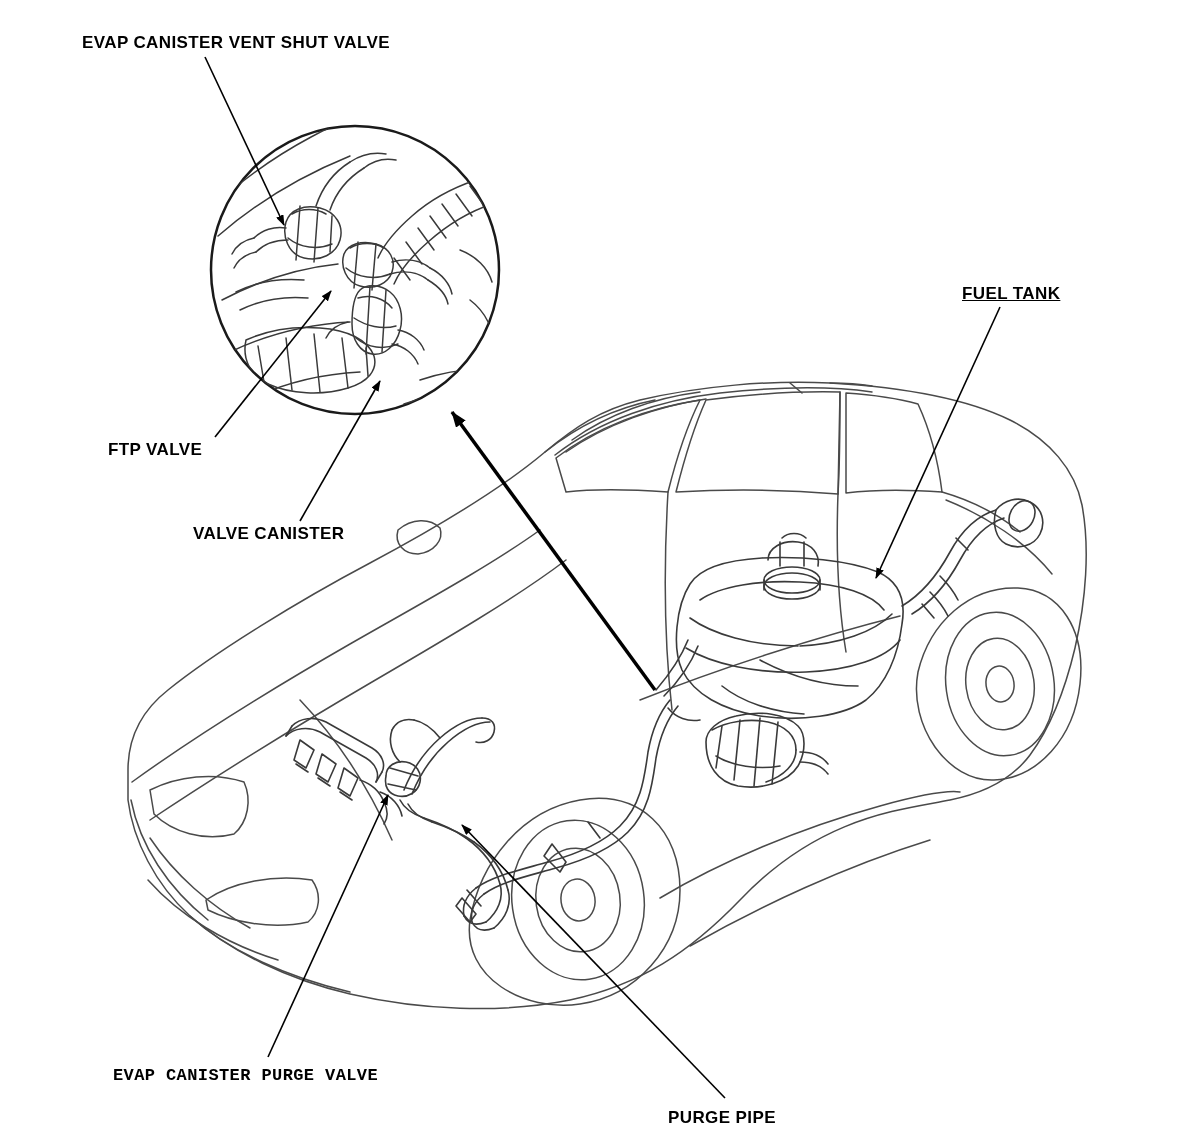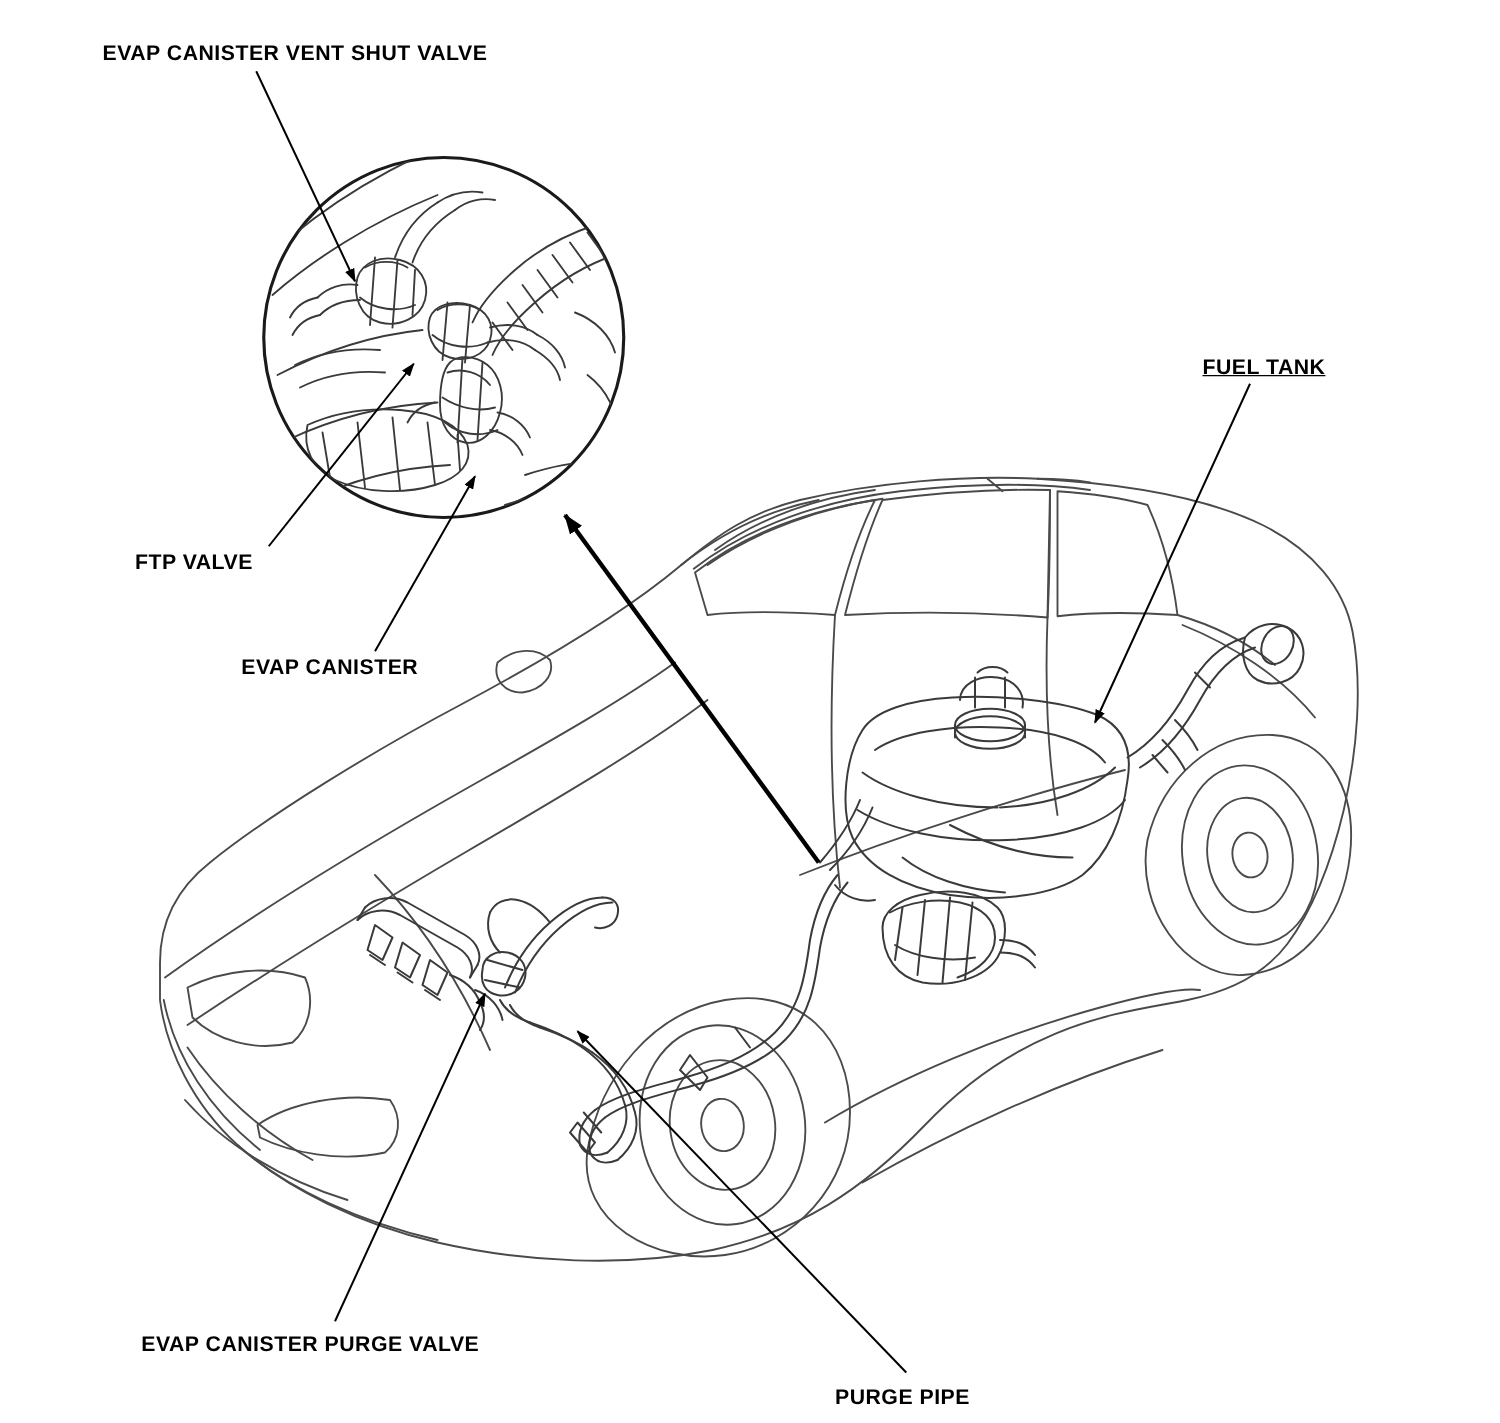--- a/index.html
+++ b/index.html
@@ -323,19 +323,19 @@
       <line x1="725" y1="1098" x2="462" y2="825" marker-end="url(#arrowhead)"></line>
     </g>
   </svg>
 
   <div class="callout-label" style="left:82px; top:34px;">EVAP CANISTER VENT SHUT VALVE</div>
 
   <div class="callout-label" style="left:962px; top:285px;text-decoration:underline;">FUEL TANK</div>
 
   <div class="callout-label" style="left:108px; top:441px;">FTP VALVE</div>
 
-  <div class="callout-label" style="left:193px; top:525px;">EVAP CANISTER</div>
-
-  <div class="callout-label" style="left:113px; top:1067px;">EVAP CANISTER PURGE VALVE</div>
+  <div class="callout-label" style="left:193px; top:525px;">VALVE CANISTER</div>
+
+  <div class="callout-label" style="left:113px; top:1067px;font-family:Liberation Mono, monospace;">EVAP CANISTER PURGE VALVE</div>
 
   <div class="callout-label" style="left:668px; top:1109px;">PURGE PIPE</div>
 
 </div>
 
 </body></html>

